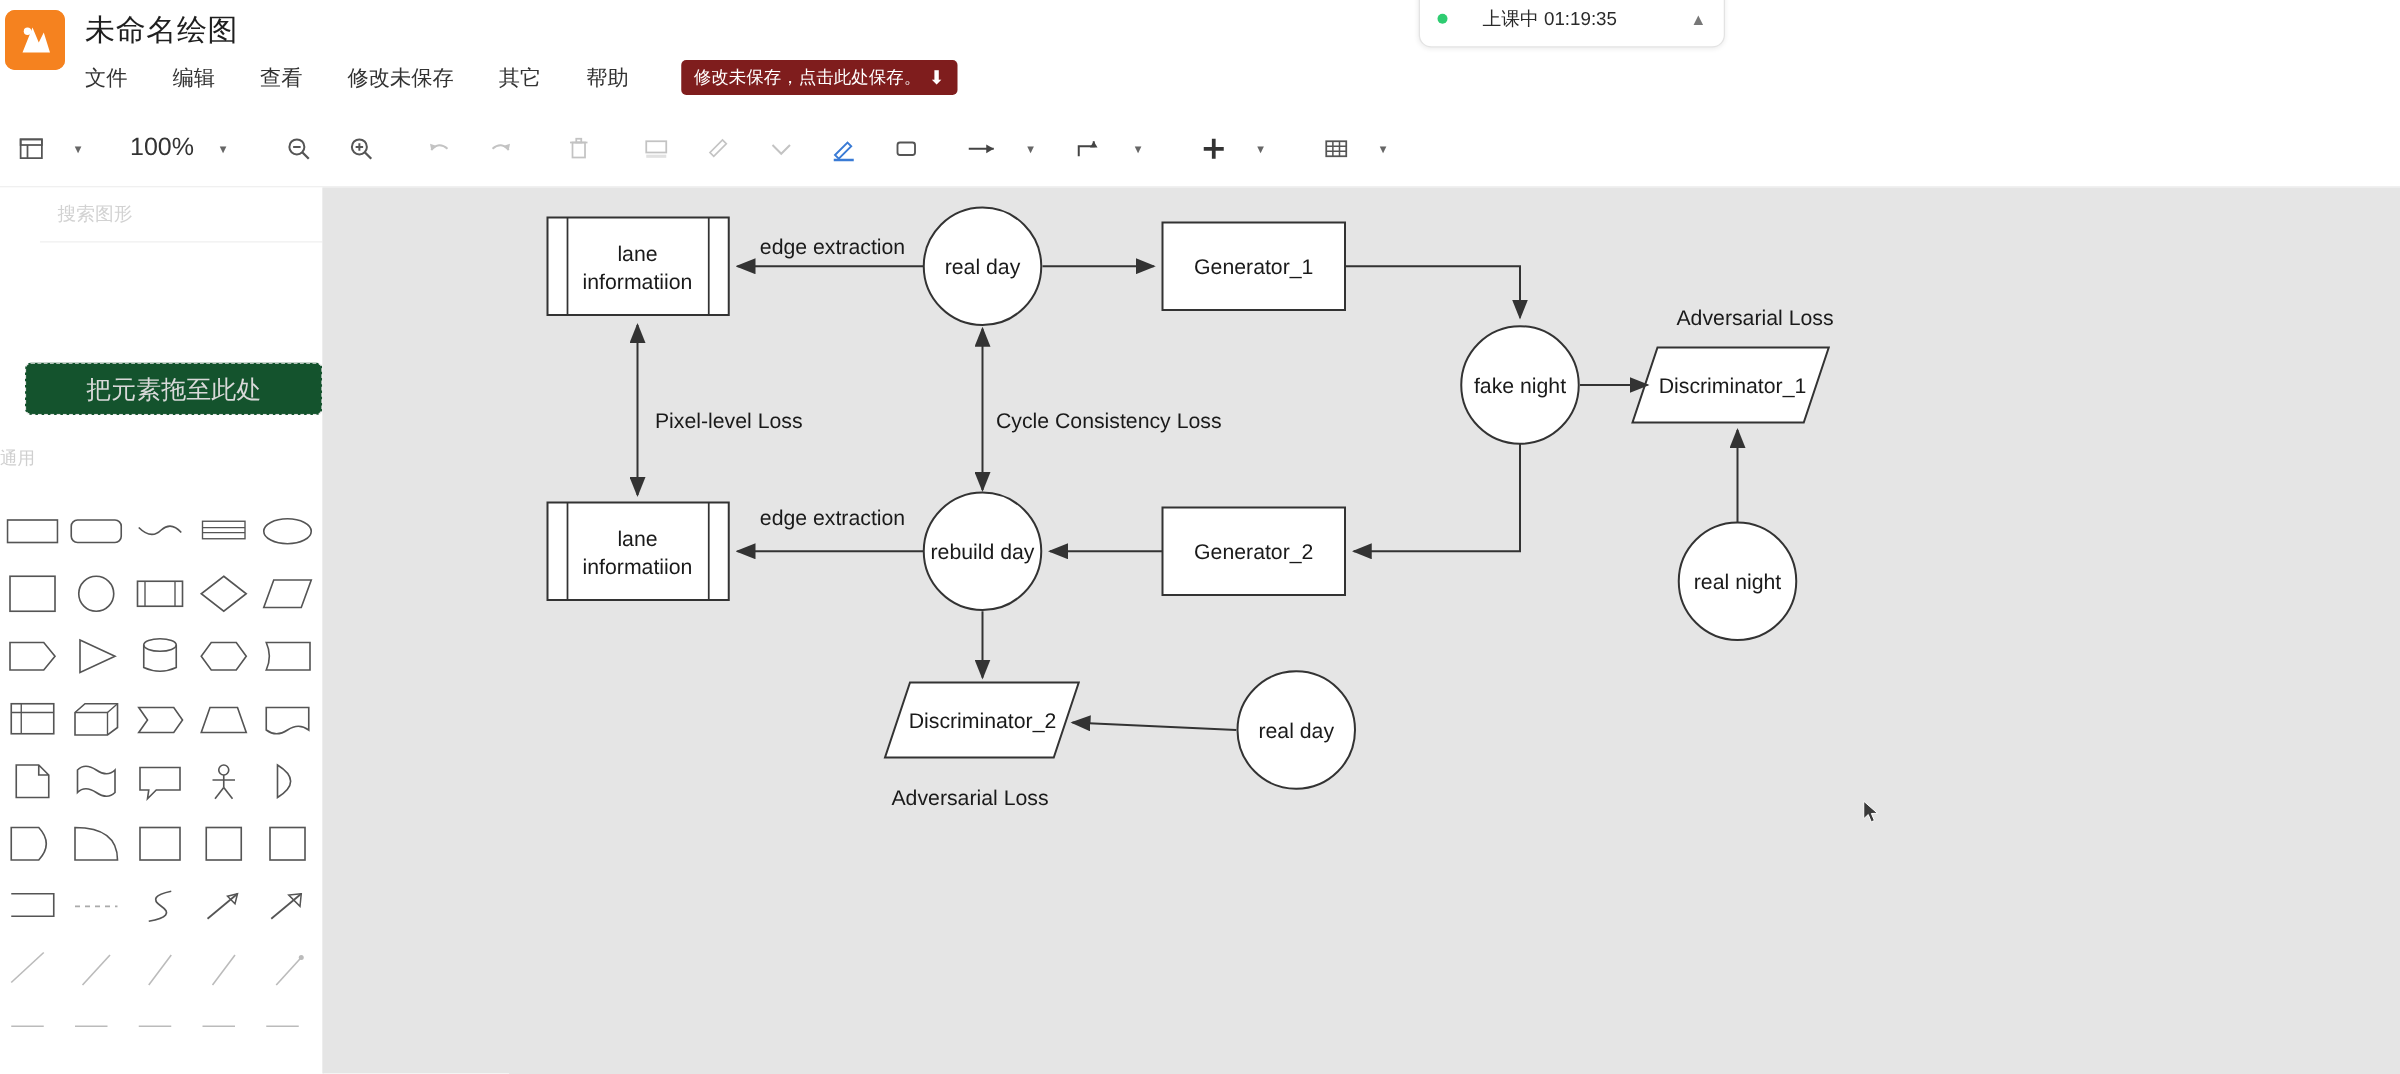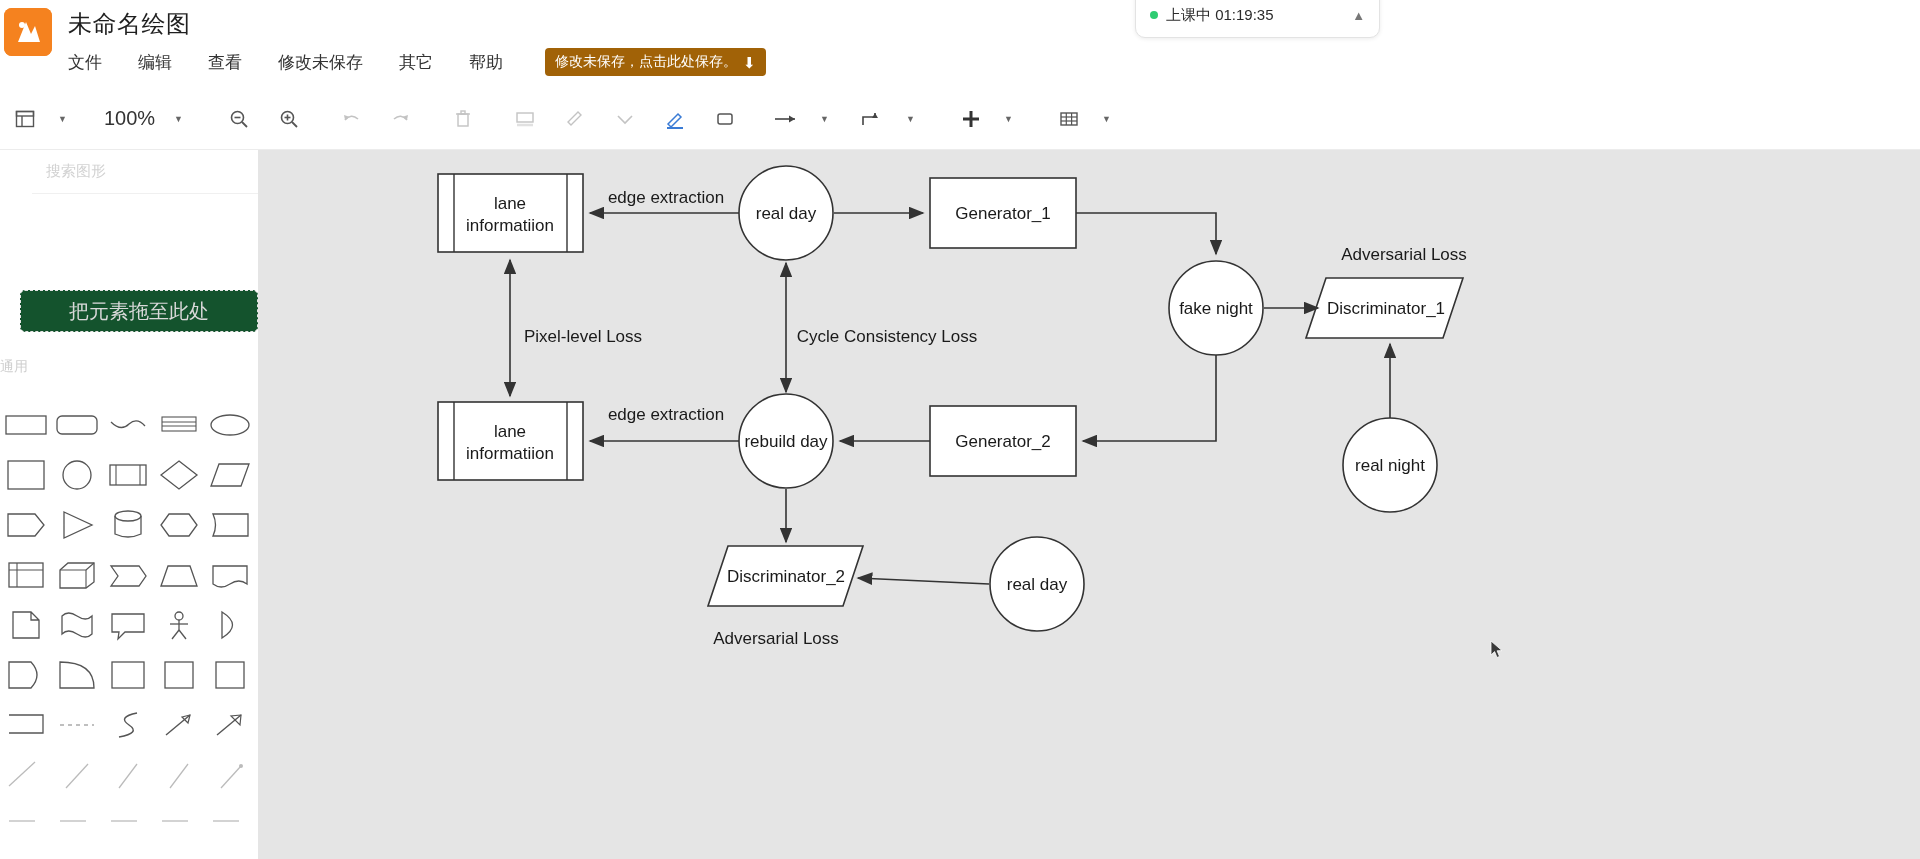--- a/index.html
+++ b/index.html
@@ -48,21 +48,21 @@
   .menu-item {
     font-size: 17px;
     color: #333333;
     cursor: default;
     padding: 2px 2px;
   }
   .save-pill {
     display: flex;
     align-items: center;
     gap: 6px;
-    background: #a16207;
+    background: #7f1d1d;
     color: #ffffff;
     font-size: 14px;
     border-radius: 4px;
     padding: 5px 10px;
     margin-left: 8px;
   }
   .save-pill .dl-icon { font-size: 15px; line-height: 1; }
 
   
   .class-pill {
@@ -81,20 +81,21 @@
   }
   .class-dot {
     width: 8px; height: 8px;
     border-radius: 50%;
     background: #2ecc71;
   }
   .class-text {
     font-size: 15px;
     color: #2b2b2b;
     flex: 1;
+    margin-left: 20px;
   }
   .chev {
     color: #777;
     font-size: 13px;
   }
 
   
   .toolbar {
     position: absolute;
     left: 0; top: 88px;

